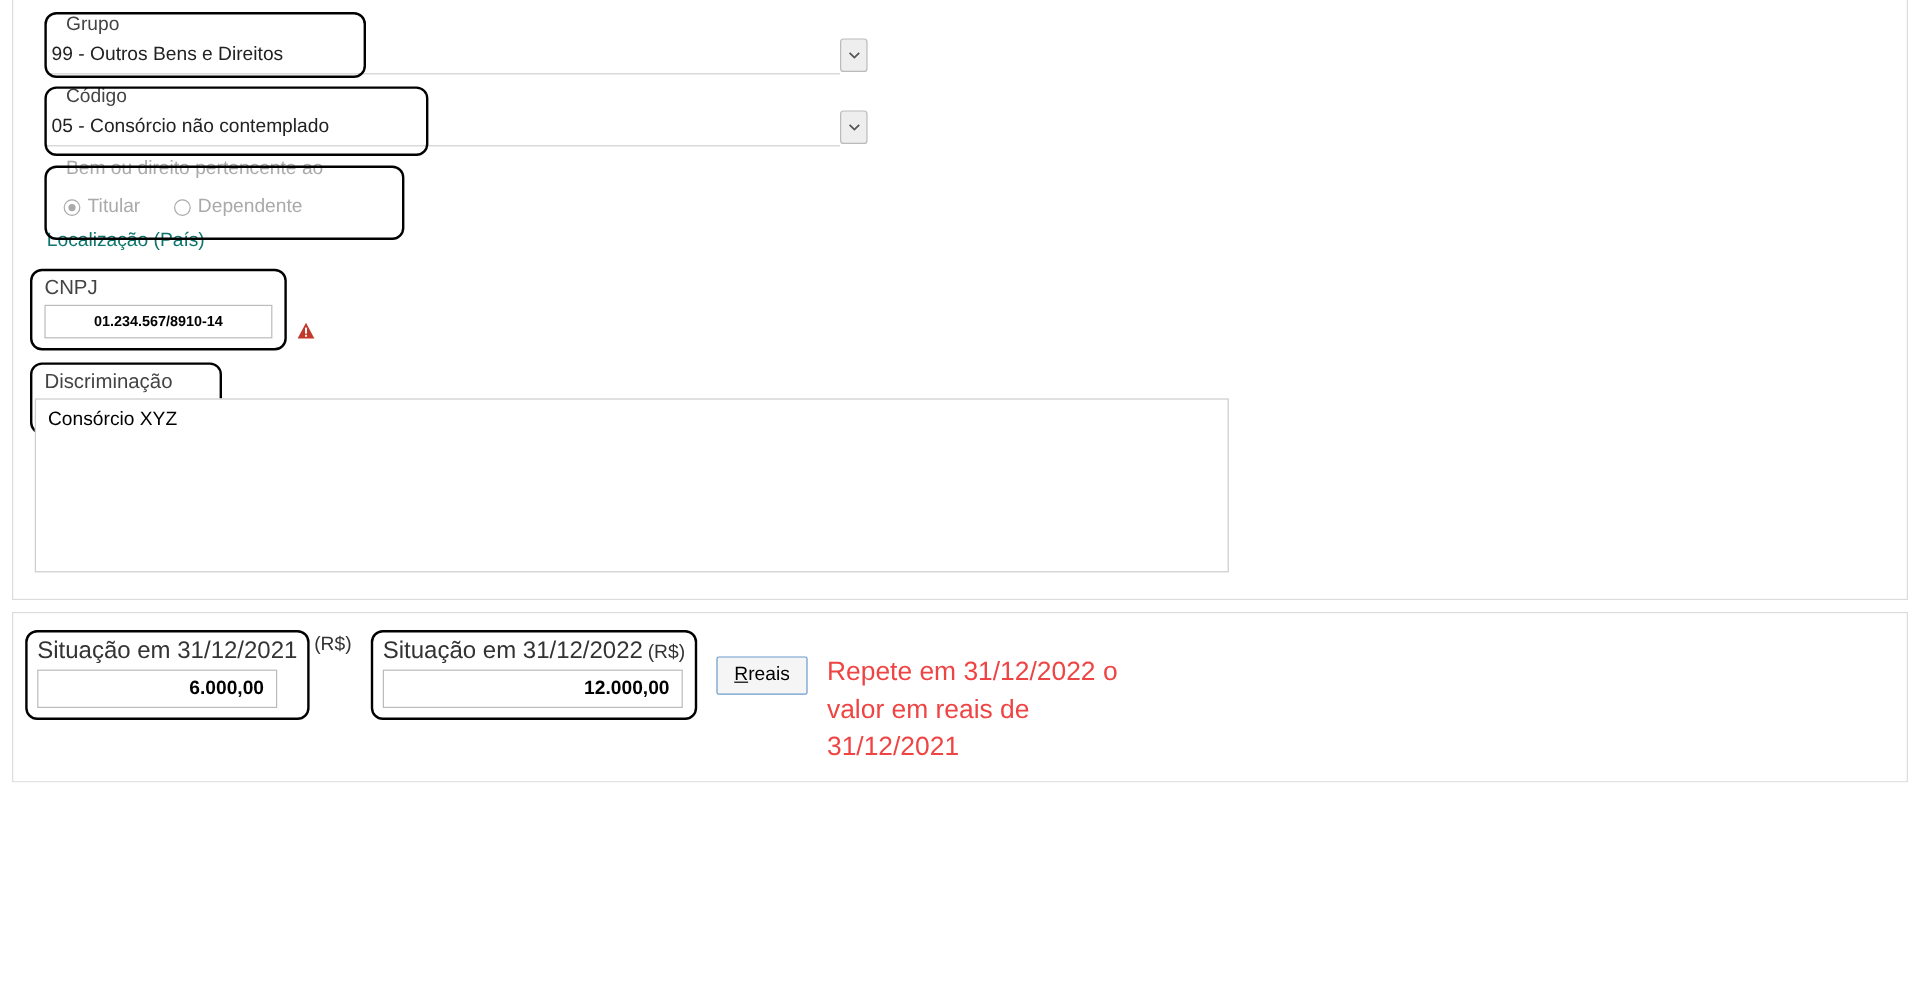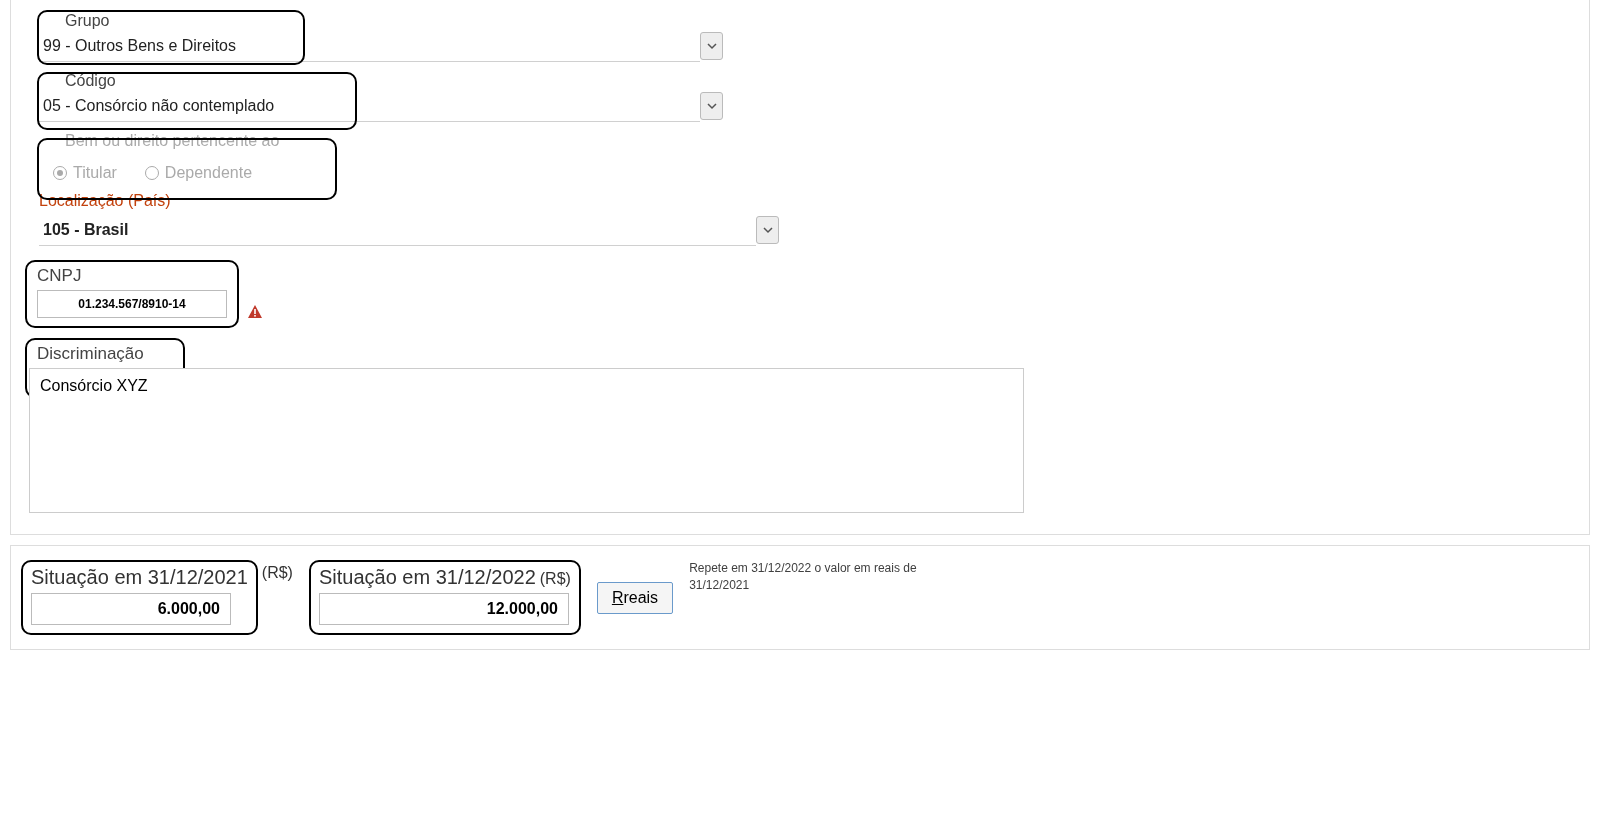--- a/index.html
+++ b/index.html
@@ -65,21 +65,21 @@
     }
     .select-btn svg {
       width: 10px;
       height: 10px;
     }
     .localizacao {
       margin-left: 18px;
       margin-top: 10px;
     }
     .localizacao .field-label {
-      color: #c2410c;
+      color: #0f766e;
       margin-bottom: 4px;
       font-size: 16px;
     }
     .select-row-plain {
       width: 740px;
       display: flex;
       align-items: center;
     }
     .select-row-plain .select-display {
       font-weight: bold;
@@ -191,41 +191,42 @@
       font-size: 16px;
       cursor: pointer;
       border-radius: 2px;
       font-family: inherit;
       margin-top: 22px;
     }
     .repetir-btn .underline {
       text-decoration: underline;
     }
     .hint-text {
-      font-size: 12px;
-      color: #404040;
+      font-size: 22px;
+      color: #ef4444;
+      margin-top: 20px;
       line-height: 1.4;
       max-width: 280px;
     }
 
     
     .top-area {
       position: relative;
     }
     .overlay-box {
       position: absolute;
       border: 2px solid #000;
       border-radius: 10px;
       pointer-events: none;
     }
     .underlay-select {
       margin-left: 18px;
     }
     .label-in-select {
-      padding-left: 26px;
+      padding-left: 16px;
       font-size: 16px;
       color: #444;
     }
   </style>
 </head>
 <body>
 
 <div class="panel">
   <div class="top-area">
 
@@ -267,28 +268,20 @@
           <span>Dependente</span>
         </div>
       </div>
     </div>
     <div class="overlay-box" style="left:16px; top:128px; width:300px; height:62px;"></div>
 
   </div>
 
   <div class="localizacao">
     <div class="field-label">Localização (País)</div>
-    <div class="select-row-plain">
-      <div class="select-display" style="font-weight:bold;">105 - Brasil</div>
-      <div class="select-btn">
-        <svg viewBox="0 0 10 10">
-            <path d="M1 3 L5 7 L9 3" fill="none" stroke="#555" stroke-width="1.5"></path>
-          </svg>
-      </div>
-    </div>
   </div>
 
   <div class="cnpj-group" style="margin-left:4px;">
     <div class="cnpj-box">
       <div class="field-label">CNPJ</div>
       <input class="cnpj-input" value="01.234.567/8910-14" style="">
     </div>
     <span class="warn-icon">
       <svg width="16" height="16" viewBox="0 0 16 16">
         <path d="M8 1 L15 14 L1 14 Z" fill="#c0392b"></path>

